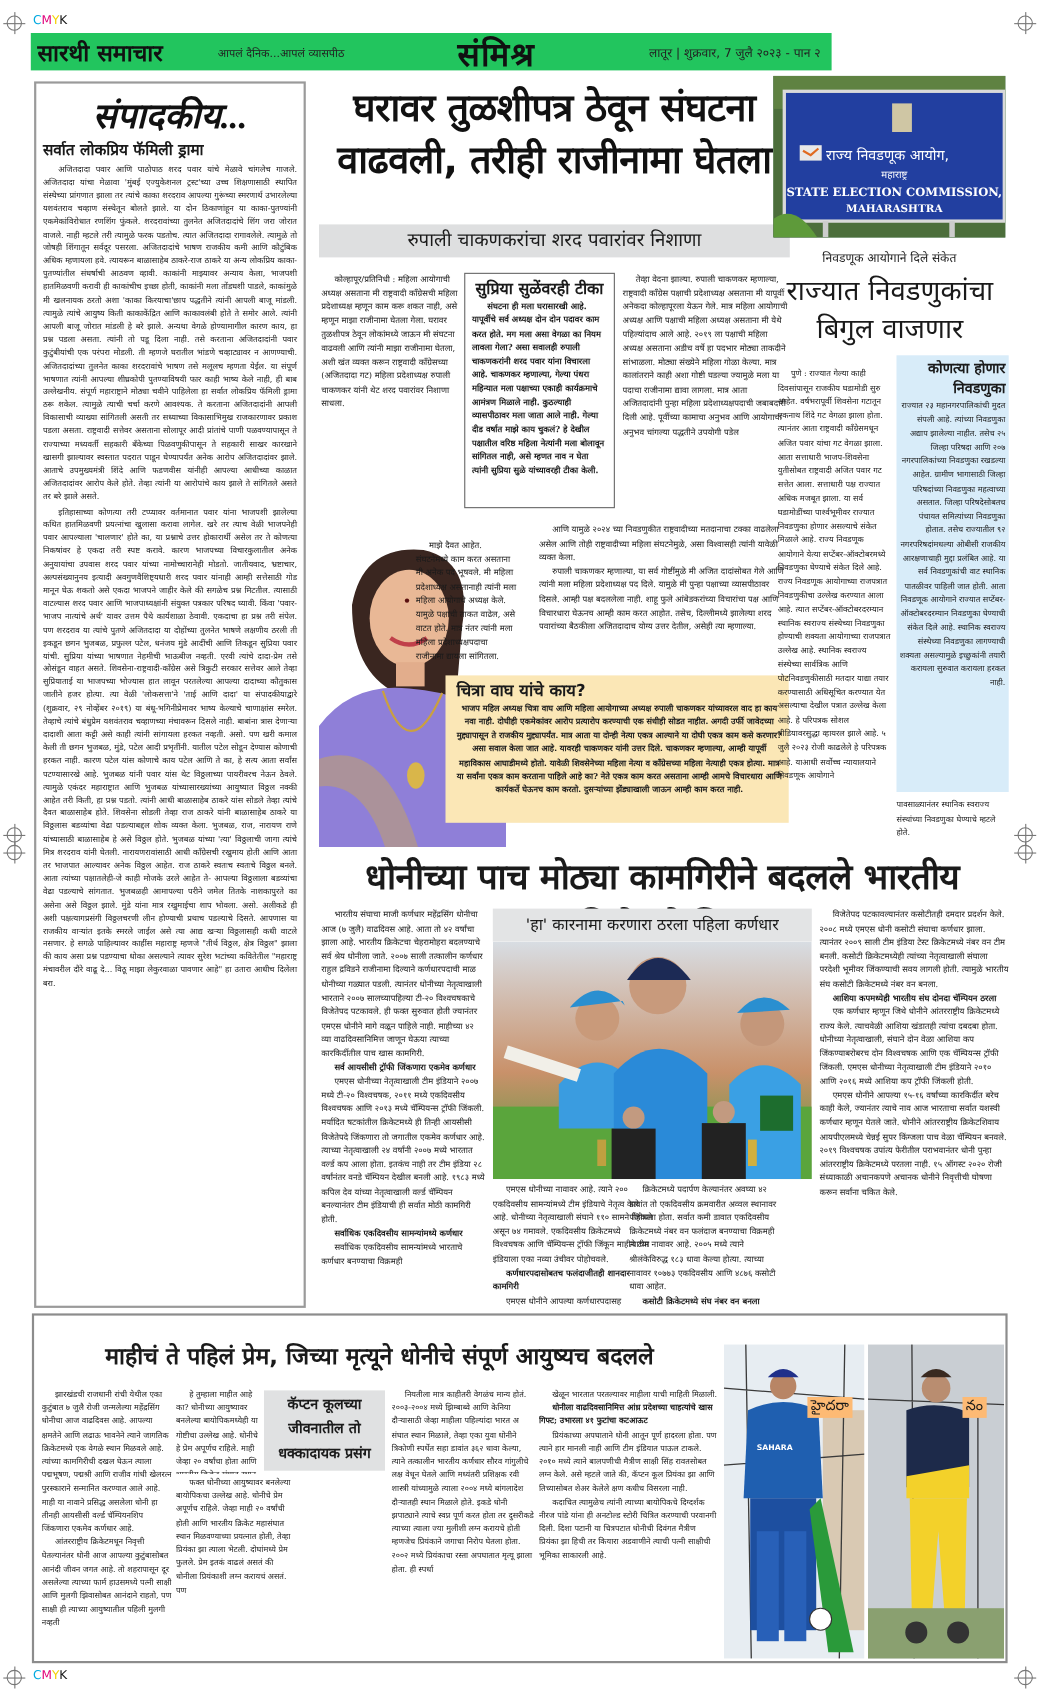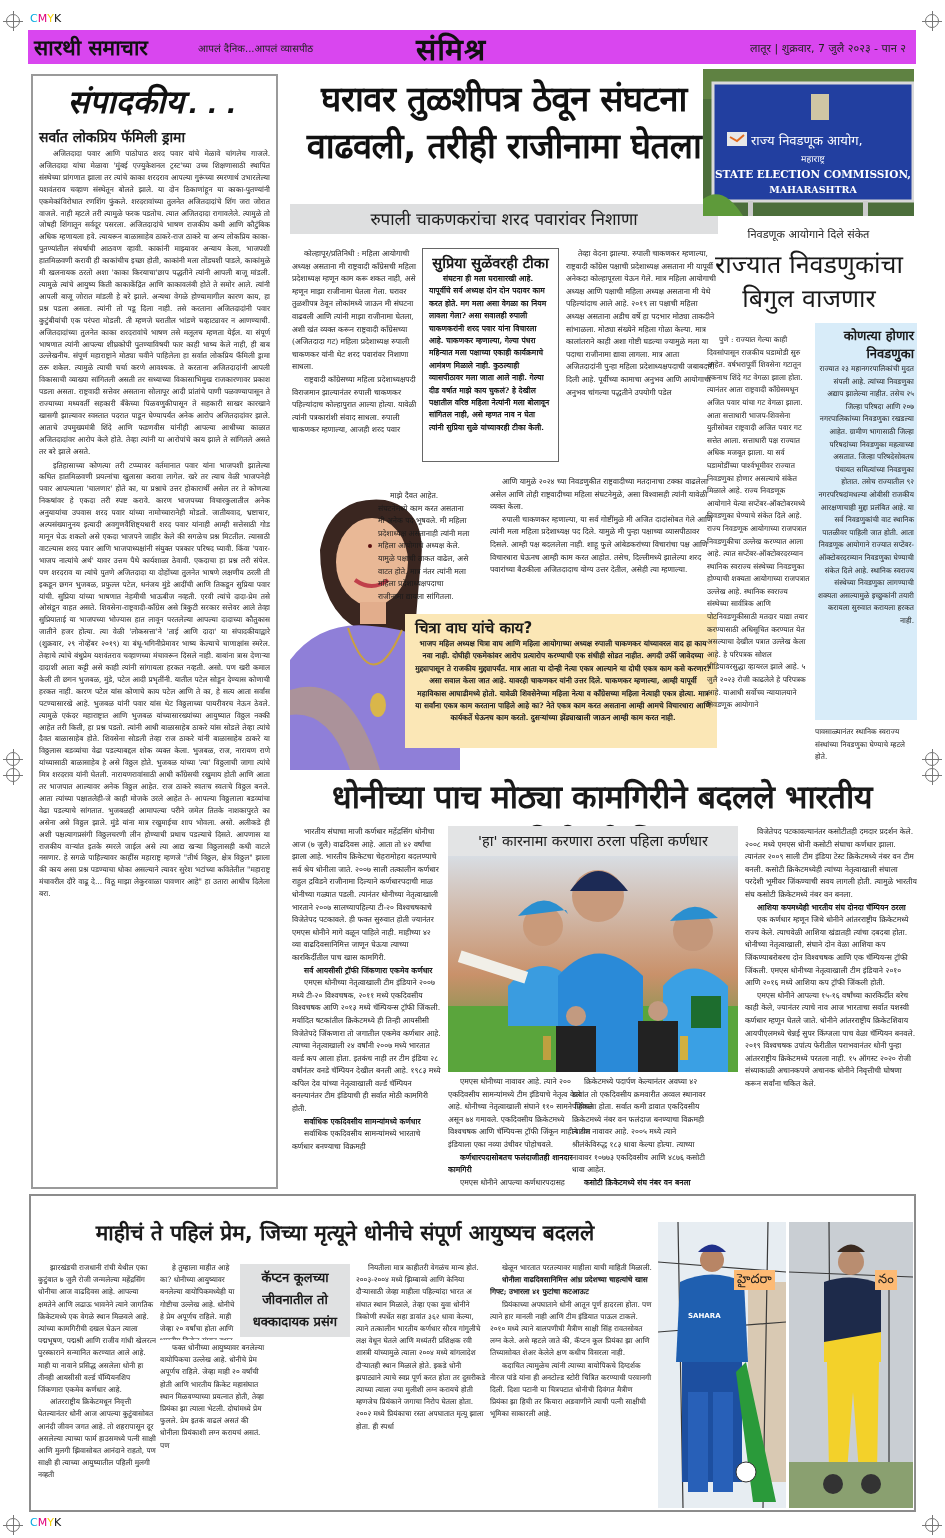--- a/index.html
+++ b/index.html
@@ -4,29 +4,29 @@
 <style>
   * { box-sizing: border-box; margin: 0; padding: 0; }
   html, body { width: 945px; height: 1538px; background: #ffffff; overflow: hidden; }
   body { position: relative; font-family: "DejaVu Serif", serif; color: #1a1a1a; }
   .reg { position: absolute; width: 14px; height: 14px; border: 1px solid #777; border-radius: 50%; }
   .reg::before { content: ""; position: absolute; left: 6px; top: -4px; width: 1px; height: 20px; background: #777; }
   .reg::after { content: ""; position: absolute; top: 6px; left: -4px; width: 20px; height: 1px; background: #777; }
   .cmyk { position: absolute; font-family: "DejaVu Sans", sans-serif; font-size: 11px; letter-spacing: 0; }
   .cmyk .c { color: #00a9e0; } .cmyk .m { color: #e0007a; } .cmyk .y { color: #f5d000; } .cmyk .k { color: #111; }
 
-  .masthead { position: absolute; left: 28px; top: 30px; width: 888px; height: 34px; background: #d946ef; }
+  .masthead { position: absolute; left: 28px; top: 30px; width: 728px; height: 34px; background: #22c55e; }
   .mh-brand { position: absolute; left: 6px; top: 3px; font-family: "DejaVu Sans", sans-serif; font-weight: bold; font-size: 21px; color: #111; }
   .mh-tag { position: absolute; left: 170px; top: 11px; font-family: "DejaVu Sans", sans-serif; font-size: 10px; color: #222; }
   .mh-section { position: absolute; left: 388px; top: -2px; font-family: Liberation Serif, serif; font-weight: 900; font-size: 30px; color: #111; letter-spacing: 1px; }
   .mh-date { position: absolute; right: 10px; top: 10px; font-family: "DejaVu Sans", sans-serif; font-size: 11px; color: #222; }
 
   
   .editorial { position: absolute; left: 31px; top: 74px; width: 247px; height: 1115px; border: 2px solid #9a9a9a; padding: 6px 6px; overflow: hidden; }
-  .ed-title { font-family: Liberation Mono, monospace; font-style: italic; font-weight: bold; font-size: 32px; text-align: center; color: #111; line-height: 46px; }
+  .ed-title { font-family: Liberation Serif, serif; font-style: italic; font-weight: bold; font-size: 32px; text-align: center; color: #111; line-height: 46px; }
   .ed-headline { font-family: "DejaVu Sans", sans-serif; font-weight: bold; font-size: 14px; margin-top: 0; line-height: 18px; }
   .ed-body { font-size: 7.4px; line-height: 11.9px; text-align: justify; text-indent: 14px; margin-top: 2px; }
 
   
   .lead-headline { position: absolute; left: 290px; top: 76px; width: 428px; font-family: "DejaVu Sans", sans-serif; font-weight: 900; font-size: 35px; line-height: 47px; text-align: center; color: #111; letter-spacing: -0.5px; transform: scaleX(0.98); }
   .lead-sub { position: absolute; left: 290px; top: 204px; width: 428px; height: 30px; background: #dedfe0; font-family: "DejaVu Sans", sans-serif; font-size: 17px; text-align: center; line-height: 30px; }
   .col { position: absolute; font-size: 7.6px; line-height: 12.6px; text-align: left; }
   .col p { text-indent: 12px; }
   .box-supriya { position: absolute; left: 422px; top: 248px; width: 137px; height: 214px; border: 1px solid #666; padding: 4px 6px; }
   .box-supriya h3 { font-family: "DejaVu Sans", sans-serif; font-weight: bold; font-size: 14.5px; line-height: 20px; text-align: center; }
@@ -90,21 +90,20 @@
   <h2 class="ed-headline">सर्वात लोकप्रिय फॅमिली ड्रामा</h2>
   <p class="ed-body">अजितदादा पवार आणि पाठोपाठ शरद पवार यांचे मेळावे चांगलेच गाजले. अजितदादा यांचा मेळावा 'मुंबई एज्युकेशनल ट्रस्ट'च्या उच्च शिक्षणासाठी स्थापित संस्थेच्या प्रांगणात झाला तर त्यांचे काका शरदराव आपल्या गुरूंच्या स्मरणार्थ उभारलेल्या यशवंतराव चव्हाण संस्थेतून बोलते झाले. या दोन ठिकाणांहून या काका-पुतण्यांनी एकमेकांविरोधात रणशिंग फुंकले. शरदरावांच्या तुलनेत अजितदादांचे शिंग जरा जोरात वाजले. नाही म्हटले तरी त्यामुळे फरक पडतोच. त्यात अजितदादा रागावलेले. त्यामुळे तो जोषही शिंगातून सर्वदूर पसरला. अजितदादांचे भाषण राजकीय कमी आणि कौटुंबिक अधिक म्हणायला हवे. त्यायरून बाळासाहेब ठाकरे-राज ठाकरे या अन्य लोकप्रिय काका-पुतण्यांतील संघर्षाची आठवण व्हावी. काकांनी माझ्यावर अन्याय केला, भाजपशी हातमिळवणी करावी ही काकांचीच इच्छा होती, काकांनी मला तोंडघशी पाडले, काकांमुळे मी खलनायक ठरतो अशा 'काका किरयाचा'छाप पद्धतीने त्यांनी आपली बाजू मांडली. त्यामुळे त्यांचे आयुष्य किती काकाकेंद्रित आणि काकावलंबी होते ते समोर आले. त्यांनी आपली बाजू जोरात मांडली हे बरे झाले. अन्यथा वेगळे होण्यामागील कारण काय, हा प्रश्न पडला असता. त्यांनी तो पडू दिला नाही. तसे करताना अजितदादांनी पवार कुटुंबीयांची एक परंपरा मोडली. ती म्हणजे घरातील भांडणे चव्हाट्यावर न आणण्याची. अजितदादांच्या तुलनेत काका शरदरावांचे भाषण तसे मलूलच म्हणता येईल. या संपूर्ण भाषणात त्यांनी आपल्या शीघ्रकोपी पुतण्याविषयी फार काही भाष्य केले नाही, ही बाब उल्लेखनीय. संपूर्ण महाराष्ट्राने मोठ्या चवीने पाहिलेला हा सर्वात लोकप्रिय फॅमिली ड्रामा ठरू शकेल. त्यामुळे त्याची चर्चा करणे आवश्यक. ते करताना अजितदादांनी आपली विकासाची व्याख्या सांगितली असती तर सध्याच्या विकासाभिमुख राजकारणावर प्रकाश पडला असता. राष्ट्रवादी सत्तेवर असताना सोलापूर आदी प्रांतांचे पाणी पळवण्यापासून ते राज्याच्या मध्यवर्ती सहकारी बँकेच्या पिळवणुकीपासून ते सहकारी साखर कारखाने खासगी झाल्यावर स्वस्तात पदरात पाडून घेण्यापर्यंत अनेक आरोप अजितदादांवर झाले. आताचे उपमुख्यमंत्री शिंदे आणि फडणवीस यांनीही आपल्या आधीच्या काळात अजितदादांवर आरोप केले होते. तेव्हा त्यांनी या आरोपांचे काय झाले ते सांगितले असते तर बरे झाले असते.</p>
   <p class="ed-body">इतिहासाच्या कोणत्या तरी टप्प्यावर वर्तमानात पवार यांना भाजपशी झालेल्या कथित हातमिळवणी प्रयत्नांचा खुलासा करावा लागेल. खरे तर त्याच वेळी भाजपनेही पवार आपल्याला 'चालणार' होते का, या प्रश्नाचे उत्तर होकारार्थी असेल तर ते कोणत्या निकषांवर हे एकदा तरी स्पष्ट करावे. कारण भाजपच्या विचारकुलातील अनेक अनुयायांचा उपवास शरद पवार यांच्या नामोच्चारानेही मोडतो. जातीयवाद, भ्रष्टाचार, अल्पसंख्यानुनय इत्यादी अवगुणवैशिष्ट्यधारी शरद पवार यांनाही आम्ही सत्तेसाठी गोड मानून घेऊ शकतो असे एकदा भाजपने जाहीर केले की सगळेच प्रश्न मिटतील. त्यासाठी वाटल्यास शरद पवार आणि भाजपाध्यक्षांनी संयुक्त पत्रकार परिषद घ्यावी. किंवा 'पवार-भाजप नात्यांचे अर्थ' यावर उत्तम पैथे कार्यशाळा ठेवावी. एकदाचा हा प्रश्न तरी संपेल. पण शरदराव या त्यांचे पुतणे अजितदादा या दोहोंच्या तुलनेत भाषणे लक्षणीय ठरली ती इकडून छगन भुजबळ, प्रफुल्ल पटेल, धनंजय मुंडे आदींची आणि तिकडून सुप्रिया पवार यांची. सुप्रिया यांच्या भाषणात नेहमीची भाऊबीज नव्हती. एरवी त्यांचे दादा-प्रेम तसे ओसंडून वाहत असते. शिवसेना-राष्ट्रवादी-काँग्रेस असे त्रिकुटी सरकार सत्तेवर आले तेव्हा सुप्रियाताई या भाजपच्या भोज्यास हात लावून परतलेल्या आपल्या दादाच्या कौतुकास जातीने हजर होत्या. त्या वेळी 'लोकसत्ता'ने 'ताई आणि दादा' या संपादकीयाद्वारे (शुक्रवार, २९ नोव्हेंबर २०१९) या बंधू-भगिनीप्रेमावर भाष्य केल्याचे चाणाक्षांस स्मरेल. तेव्हाचे त्यांचे बंधुप्रेम यशवंतराव चव्हाणच्या मंचावरून दिसले नाही. बाबांना त्रास देणाऱ्या दादाशी आता कट्टी असे काही त्यांनी सांगायला हरकत नव्हती. असो. पण खरी कमाल केली ती छगन भुजबळ, मुंडे, पटेल आदी प्रभृतींनी. यातील पटेल सोडून देण्यास कोणाची हरकत नाही. कारण पटेल यांस कोणाचे काय पटेल आणि ते का, हे सत्य आता सर्वांस पटण्यासारखे आहे. भुजबळ यांनी पवार यांस थेट विठ्ठलाच्या पायरीवरच नेऊन ठेवले. त्यामुळे एकंदर महाराष्ट्रात आणि भुजबळ यांच्यासारख्यांच्या आयुष्यात विठ्ठल नक्की आहेत तरी किती, हा प्रश्न पडतो. त्यांनी आधी बाळासाहेब ठाकरे यांस सोडले तेव्हा त्यांचे दैवत बाळासाहेब होते. शिवसेना सोडली तेव्हा राज ठाकरे यांनी बाळासाहेब ठाकरे या विठ्ठलास बडव्यांचा वेढा पडल्याबद्दल शोक व्यक्त केला. भुजबळ, राज, नारायण राणे यांच्यासाठी बाळासाहेब हे असे विठ्ठल होते. भुजबळ यांच्या 'त्या' विठ्ठलाची जागा त्यांचे मित्र शरदराव यांनी घेतली. नारायणरावांसाठी आधी काँग्रेसची रखुमाय होती आणि आता तर भाजपात आल्यावर अनेक विठ्ठल आहेत. राज ठाकरे स्वतःच स्वतःचे विठ्ठल बनले. आता त्यांच्या पक्षातलेही-जे काही मोजके उरले आहेत ते- आपल्या विठ्ठलाला बडव्यांचा वेढा पडल्याचे सांगतात. भुजबळही आमापल्या परीने जमेल तितके नाशकापुरते का असेना असे विठ्ठल झाले. मुंडे यांना मात्र रखुमाईचा शाप भोवला. असो. अलीकडे ही अशी पक्षत्यागप्रसंगी विठ्ठलचरणी लीन होण्याची प्रथाच पडल्याचे दिसते. आपणास या राजकीय वाऱ्यांत इतके स्मरले जाईल असे त्या आद्य खऱ्या विठ्ठलासही कधी वाटले नसणार. हे सगळे पाहिल्यावर काहींस महाराष्ट्र म्हणजे "तीर्थ विठ्ठल, क्षेत्र विठ्ठल" झाला की काय असा प्रश्न पडण्याचा धोका असल्याने त्यावर सुरेश भटांच्या कवितेतील "महाराष्ट्र मंचावरील दौरे वाढू दे... विठू माझा लेकुरवाळा पावणार आहे" हा उतारा आधीच दिलेला बरा.</p>
 </section>
 
 <h1 class="lead-headline">घरावर तुळशीपत्र ठेवून संघटना वाढवली, तरीही राजीनामा घेतला</h1>
 <div class="lead-sub">रुपाली चाकणकरांचा शरद पवारांवर निशाणा</div>
 
 <div class="col" style="left:292px; top:248px; width:125px; height:240px; overflow:hidden;">
   <p>कोल्हापूर/प्रतिनिधी : महिला आयोगाची अध्यक्ष असताना मी राष्ट्रवादी काँग्रेसची महिला प्रदेशाध्यक्ष म्हणून काम करू शकत नाही, असे म्हणून माझा राजीनामा घेतला गेला. घरावर तुळशीपत्र ठेवून लोकांमध्ये जाऊन मी संघटना वाढवली आणि त्यांनी माझा राजीनामा घेतला, अशी खंत व्यक्त करून राष्ट्रवादी काँग्रेसच्या (अजितदादा गट) महिला प्रदेशाध्यक्ष रुपाली चाकणकर यांनी थेट शरद पवारांवर निशाणा साधला.</p>
-  <p>राष्ट्रवादी काँग्रेसच्या महिला प्रदेशाध्यक्षपदी विराजमान झाल्यानंतर रुपाली चाकणकर पहिल्यांदाच कोल्हापुरात आल्या होत्या. यावेळी त्यांनी पत्रकारांशी संवाद साधला. रुपाली चाकणकर म्हणाल्या, आजही शरद पवार</p>
 </div>
 
 <div class="box-supriya">
   <h3>सुप्रिया सुळेंवरही टीका</h3>
   <p class="txt">संघटना ही मला घरासारखी आहे. यापूर्वीचे सर्व अध्यक्ष दोन दोन पदावर काम करत होते. मग मला असा वेगळा का नियम लावला गेला? असा सवालही रुपाली चाकणकरांनी शरद पवार यांना विचारला आहे. चाकणकर म्हणाल्या, गेल्या पंधरा महिन्यात मला पक्षाच्या एकाही कार्यक्रमाचे आमंत्रण मिळाले नाही. कुठल्याही व्यासपीठावर मला जाता आले नाही. गेल्या दीड वर्षात माझे काय चुकलं? हे देखील पक्षातील वरिष्ठ महिला नेत्यांनी मला बोलावून सांगितल नाही, असे म्हणत नाव न घेता त्यांनी सुप्रिया सुळे यांच्यावरही टीका केली.</p>
 </div>
 
 <div class="col" style="left:566px; top:248px; width:150px; height:242px; overflow:hidden;">
   <p>तेव्हा वेदना झाल्या. रुपाली चाकणकर म्हणाल्या, राष्ट्रवादी काँग्रेस पक्षाची प्रदेशाध्यक्ष असताना मी यापूर्वी अनेकदा कोल्हापूरला येऊन गेले. मात्र महिला आयोगाची अध्यक्ष आणि पक्षाची महिला अध्यक्ष असताना मी येथे पहिल्यांदाच आले आहे. २०१९ ला पक्षाची महिला अध्यक्ष असताना अडीच वर्षे हा पदभार मोठ्या ताकदीने सांभाळला. मोठ्या संख्येने महिला गोळा केल्या. मात्र कालांतराने काही अशा गोष्टी घडल्या ज्यामुळे मला या पदाचा राजीनामा द्यावा लागला. मात्र आता अजितदादांनी पुन्हा महिला प्रदेशाध्यक्षपदाची जबाबदारी दिली आहे. पूर्वीच्या कामाचा अनुभव आणि आयोगाचा अनुभव चांगल्या पद्धतीने उपयोगी पडेल</p>
 </div>

